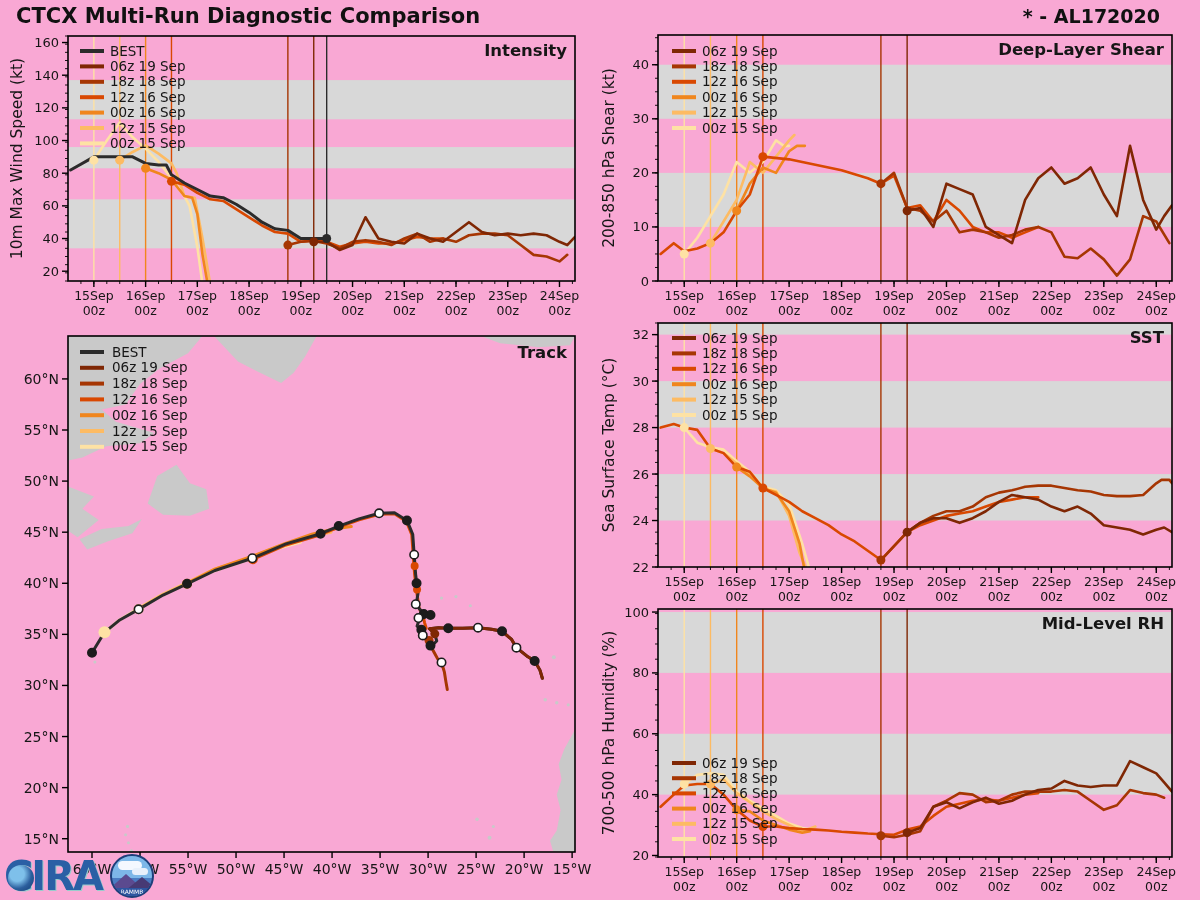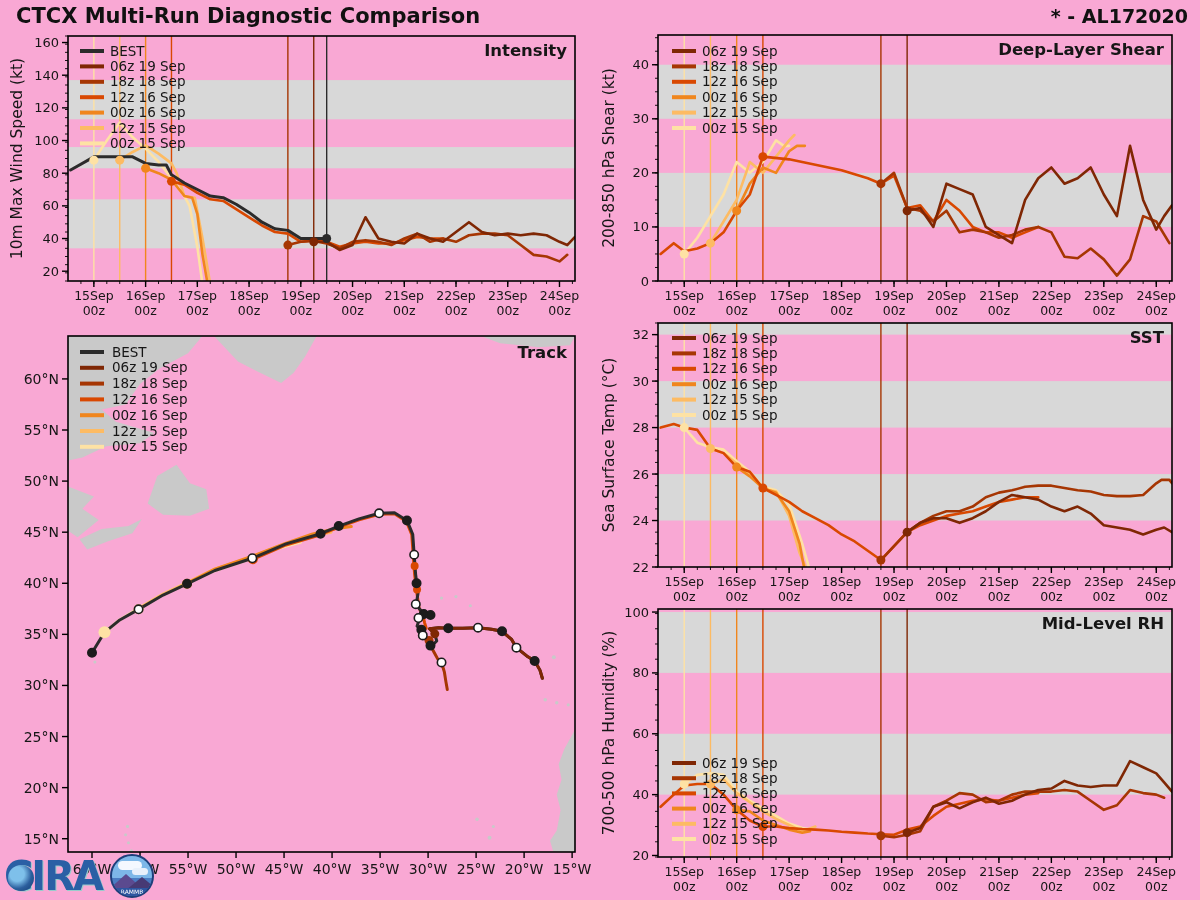--- a/index.html
+++ b/index.html
@@ -1,19 +1,19 @@
 <!DOCTYPE html>
 <html><head>
 <meta charset="utf-8">
 <style>
   html,body{margin:0;padding:0;background:#fff;}
   .page{position:relative;width:1200px;height:900px;background:#f9a8d4;overflow:hidden;
         font-family:"DejaVu Sans","Liberation Sans",sans-serif;}
   .hdr-title{position:absolute;left:16px;top:4px;font-size:21px;font-weight:bold;color:#111;}
-  .hdr-storm{position:absolute;right:12px;top:5px;font-size:19px;font-weight:bold;color:#111;}
+  .hdr-storm{position:absolute;right:40px;top:5px;font-size:19px;font-weight:bold;color:#111;}
   #charts{position:absolute;left:0;top:0;width:1200px;height:900px;}
   svg text{font-family:"DejaVu Sans","Liberation Sans",sans-serif;fill:#161616;}
   .logo{position:absolute;left:2px;top:853px;width:300px;height:46px;display:flex;align-items:center;}
   .cira-text{font-size:40px;font-weight:bold;color:#2a5fa5;letter-spacing:-2px;line-height:40px;
              text-shadow:1px 1px 0 #9cc;}
   .globe{display:inline-block;width:26px;height:26px;border-radius:50%;
          background:radial-gradient(circle at 35% 35%,#7ec0ea 0 30%,#2c5f9e 60%,#123c6e 100%);
          margin-right:-30px;margin-left:6px;position:relative;top:2px;}
   .badge{width:44px;height:44px;border-radius:50%;margin-left:8px;position:relative;overflow:hidden;
          background:linear-gradient(#7db7e8 0 55%,#4a7cc2 55% 100%);border:2px solid #1d3f7a;box-sizing:border-box;}

